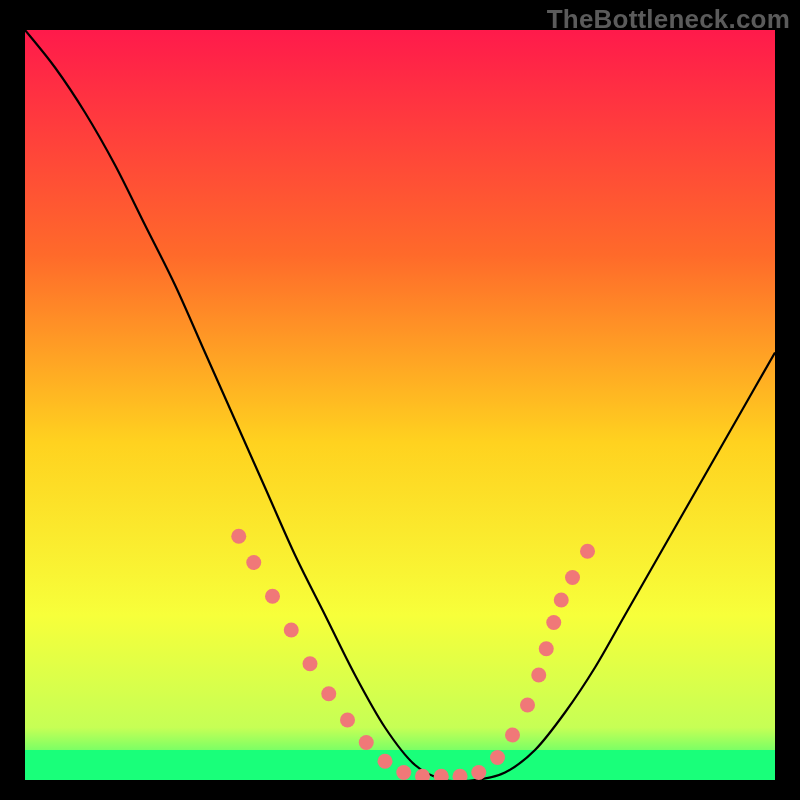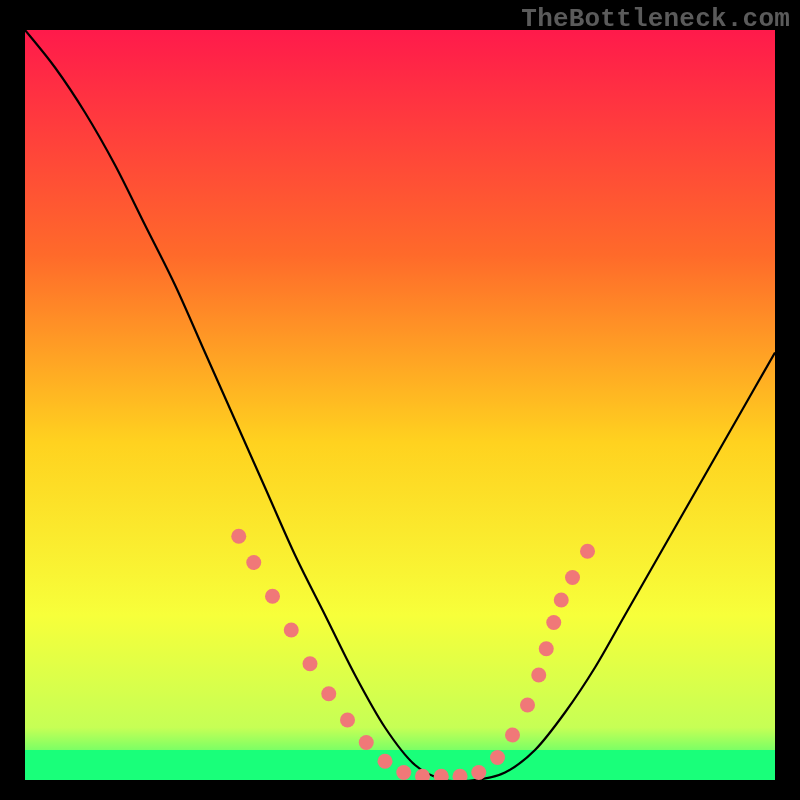--- a/index.html
+++ b/index.html
@@ -16,21 +16,21 @@
     top: 30px;
     width: 750px;
     height: 750px;
     background: #000;
   }
   .watermark {
     position: absolute;
     top: 4px;
     right: 10px;
     color: #5b5b5b;
-    font-family: Liberation Mono, monospace;
+    font-family: Liberation Sans, sans-serif;
     font-size: 26px;
     font-weight: 600;
     letter-spacing: 0.2px;
     user-select: none;
   }
   svg {
     display: block;
   }
 </style>
 </head>

